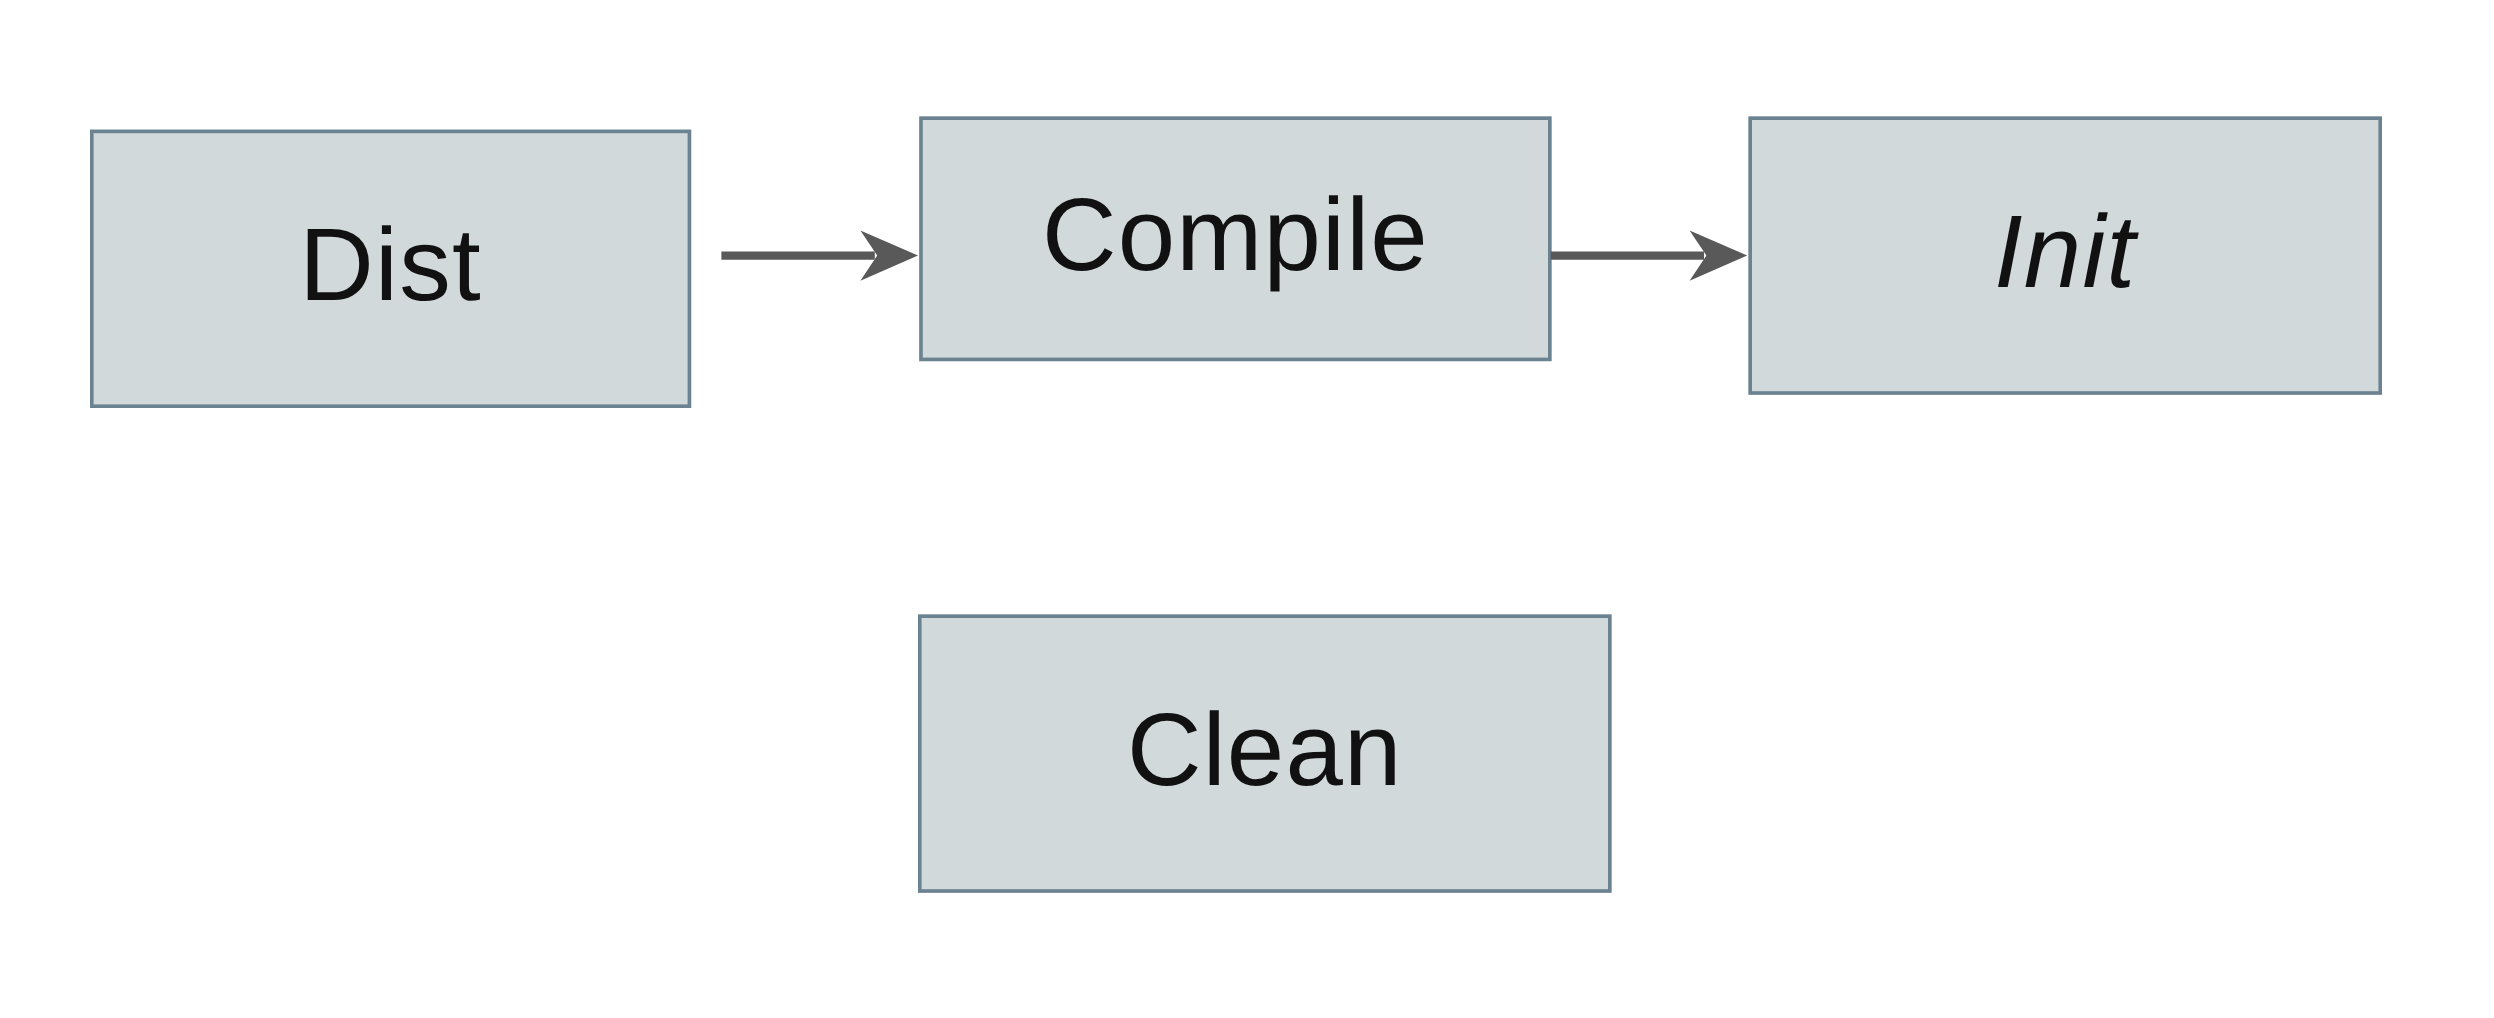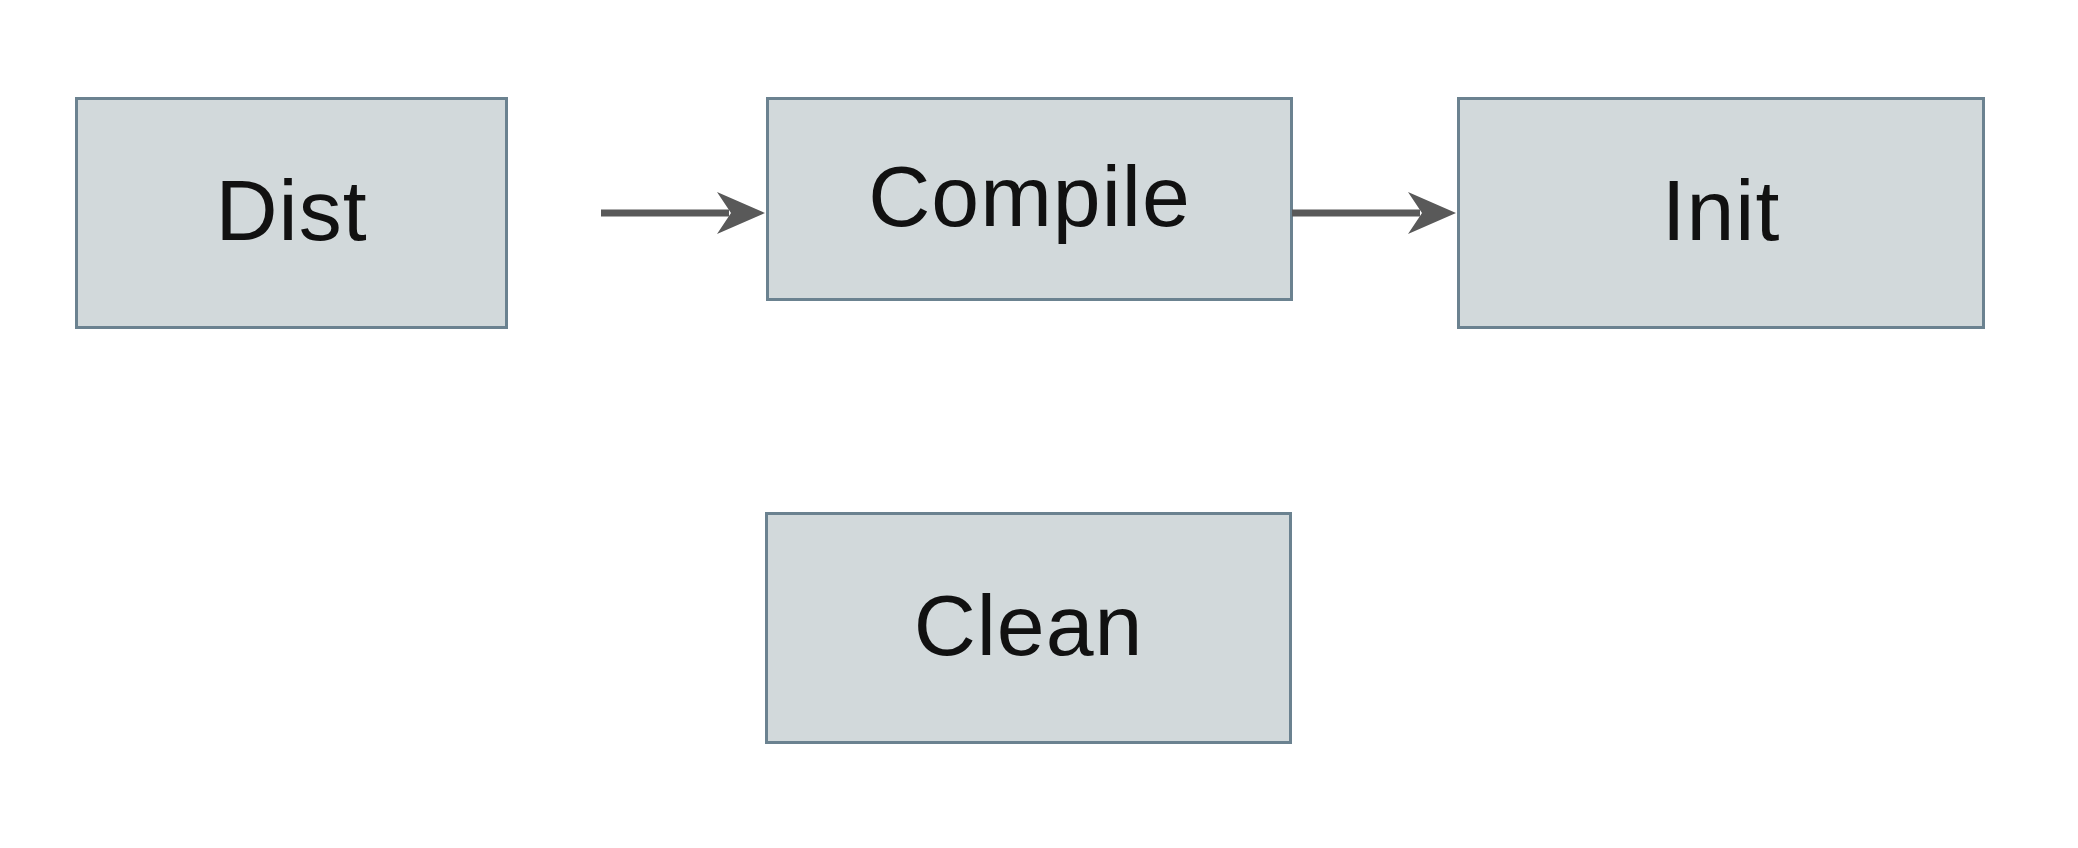--- a/index.html
+++ b/index.html
@@ -31,24 +31,24 @@
     justify-content:center;
   }
   .node-label{
     font-size:86px;
     color:var(--text);
     letter-spacing:1px;
     line-height:1;
     padding-bottom:6px;
     white-space:nowrap;
   }
-  .node-dist   {left:75px;  top:97px;  width:433px; height:232px;}
+  .node-dist   {left:75px;  top:108px;  width:501px; height:232px;}
   .node-compile{left:766px; top:97px;  width:527px; height:204px;}
-  .node-init   {left:1457px;top:97px;  width:528px; height:232px;}
-  .node-clean  {left:765px; top:512px; width:527px; height:232px;}
+  .node-init   {left:1457px;top:97px;  width:528px; height:232px;font-style:italic;}
+  .node-clean  {left:765px; top:512px; width:578px; height:232px;}
   .arrow{
     position:absolute;
     top:189px;
     width:166px;
     height:48px;
   }
   .arrow-1{left:601px;}
   .arrow-2{left:1292px;}
   .arrow-line{stroke:var(--arrow);stroke-width:7;}
   .arrow-head{fill:var(--arrow);}

